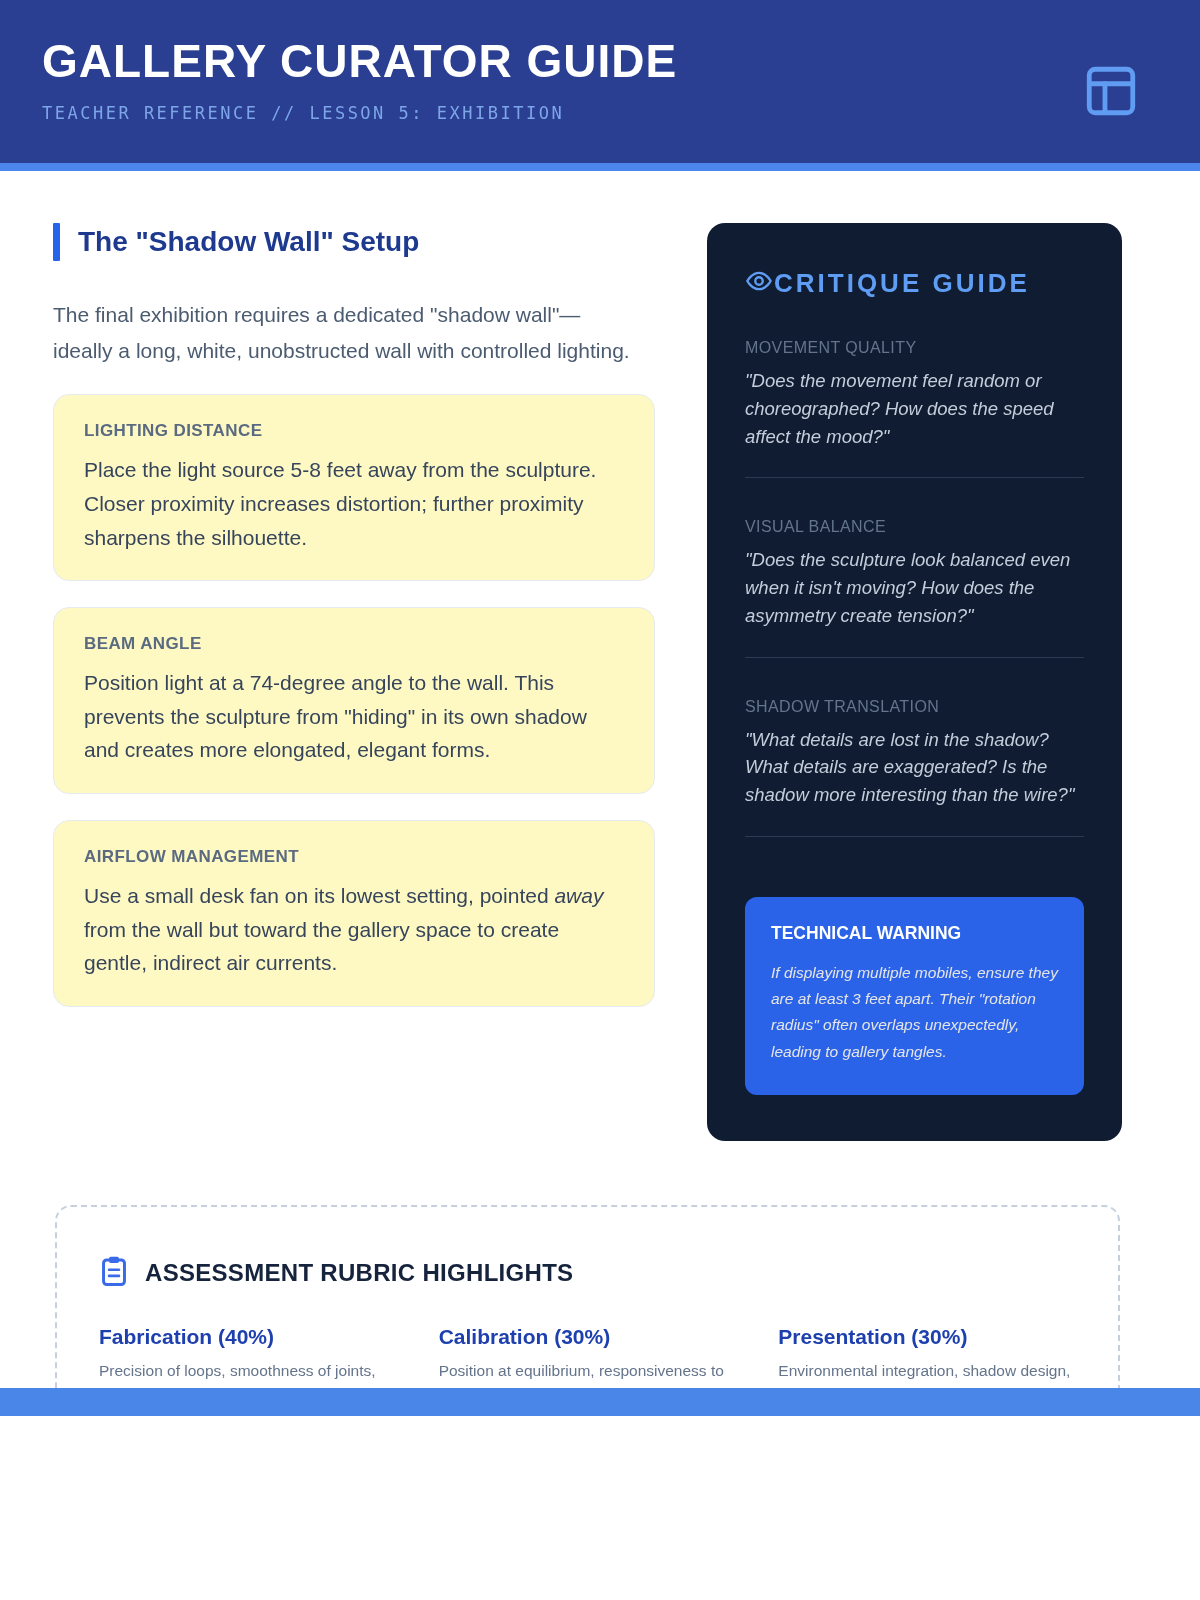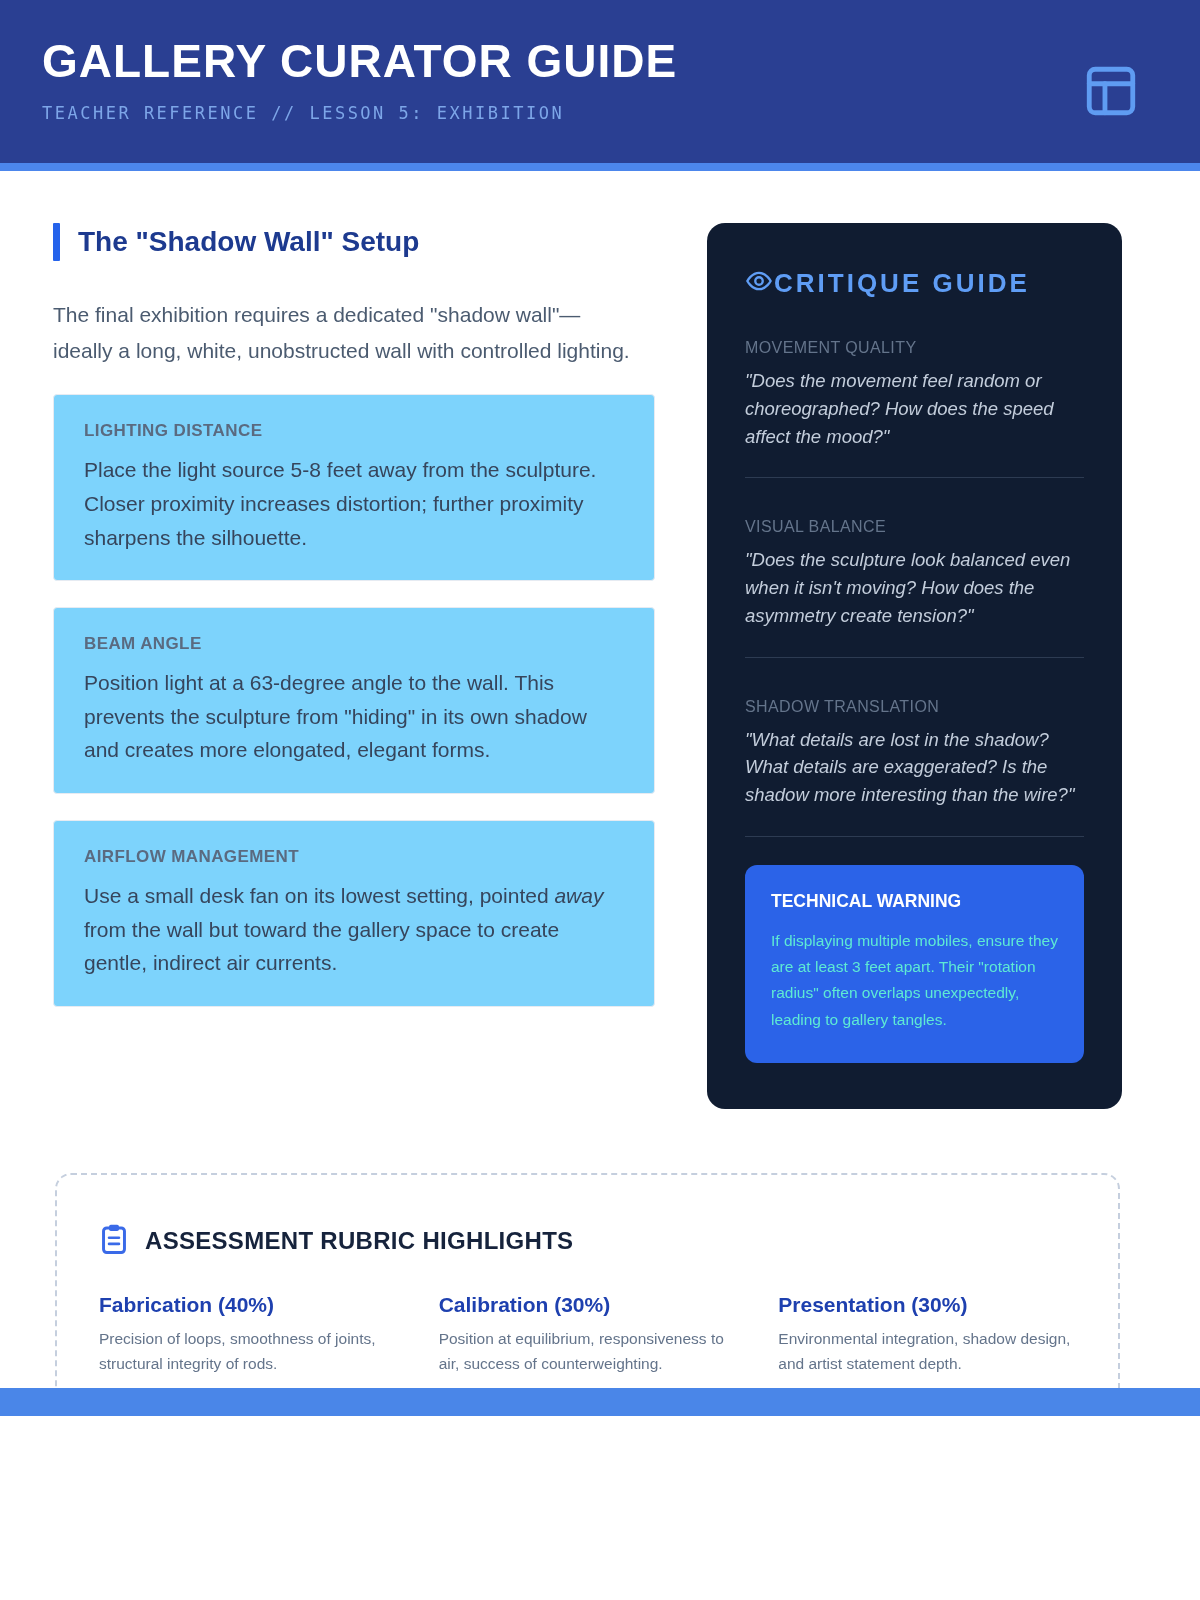--- a/index.html
+++ b/index.html
@@ -37,23 +37,23 @@
   main { display: flex; gap: 52px; padding: 52px 75px 0 53px; align-items: flex-start; }
   .left-col { width: 602px; flex: none; }
 
   .section-title-row { display: flex; align-items: center; gap: 18px; }
   .title-accent { width: 7px; height: 38px; background: #2563eb; border-radius: 1px; flex: none; }
   .section-title { margin: 0; font-size: 28px; font-weight: 700; color: #1d3a8f; }
 
   .intro { margin: 36px 0 0; max-width: 578px; font-size: 21px; line-height: 1.7; color: #4b5b70; }
 
   .card {
-    background: #7dd3fc;
+    background: #fef9c3;
     border: 1px solid #e6ebf2;
-    border-radius: 4px;
+    border-radius: 16px;
     padding: 26px 30px;
     margin-top: 26px;
   }
   .card:first-of-type { margin-top: 46px; }
   .card-title { font-size: 17px; font-weight: 700; color: #5a6a80; letter-spacing: 0.4px; }
   .card-body { margin: 12px 0 0; font-size: 21px; line-height: 1.6; color: #36455c; }
   .card-body em { font-style: italic; }
 
   
   .panel {
@@ -64,27 +64,27 @@
   }
   .panel-title-row { display: flex; align-items: center; gap: 1px; }
   .panel-title-row svg { width: 28px; height: 28px; flex: none; }
   .panel-title { font-size: 26px; font-weight: 800; letter-spacing: 3px; color: #5f9df5; }
   .crit-section { margin-top: 40px; }
   .crit-label { font-size: 16px; font-weight: 500; letter-spacing: 0.4px; color: #64748b; }
   .crit-quote { margin: 10px 0 0; font-size: 18.5px; font-style: italic; line-height: 1.5; color: #c3cddb; }
   .crit-divider { border: none; border-top: 1px solid #2d3b52; margin: 27px 0 0; }
 
   .warning {
-    margin-top: 28px;
+    margin-top: 60px;
     background: #2b63e8;
     border-radius: 12px;
     padding: 26px 26px 30px;
   }
   .warning-title { font-size: 17.5px; font-weight: 700; color: #ffffff; }
-  .warning-body { margin: 16px 0 0; font-size: 15.5px; line-height: 1.7; color: #5eead4; }
+  .warning-body { margin: 16px 0 0; font-size: 15.5px; line-height: 1.7; color: #e5e5e5; font-style: italic; }
 
   
   .rubric {
     margin: 64px 80px 0 55px;
     border: 2px dashed #c5cfde;
     border-radius: 16px;
     padding: 48px 42px 46px;
   }
   .rubric-header { display: flex; align-items: center; gap: 16px; }
   .rubric-header svg { width: 30px; height: 32px; flex: none; }
@@ -124,21 +124,21 @@
 
       <p class="intro">The final exhibition requires a dedicated "shadow wall"—ideally a long, white, unobstructed wall with controlled lighting.</p>
 
       <div class="card">
         <div class="card-title">LIGHTING DISTANCE</div>
         <p class="card-body">Place the light source 5-8 feet away from the sculpture. Closer proximity increases distortion; further proximity sharpens the silhouette.</p>
       </div>
 
       <div class="card">
         <div class="card-title">BEAM ANGLE</div>
-        <p class="card-body">Position light at a 63-degree angle to the wall. This prevents the sculpture from "hiding" in its own shadow and creates more elongated, elegant forms.</p>
+        <p class="card-body">Position light at a 74-degree angle to the wall. This prevents the sculpture from "hiding" in its own shadow and creates more elongated, elegant forms.</p>
       </div>
 
       <div class="card">
         <div class="card-title">AIRFLOW MANAGEMENT</div>
         <p class="card-body"><span>Use a small desk fan on its lowest setting, pointed </span><em>away</em><span> from the wall but toward the gallery space to create gentle, indirect air currents.</span></p>
       </div>
     </section>
 
     <aside class="panel">
       <div class="panel-title-row">

